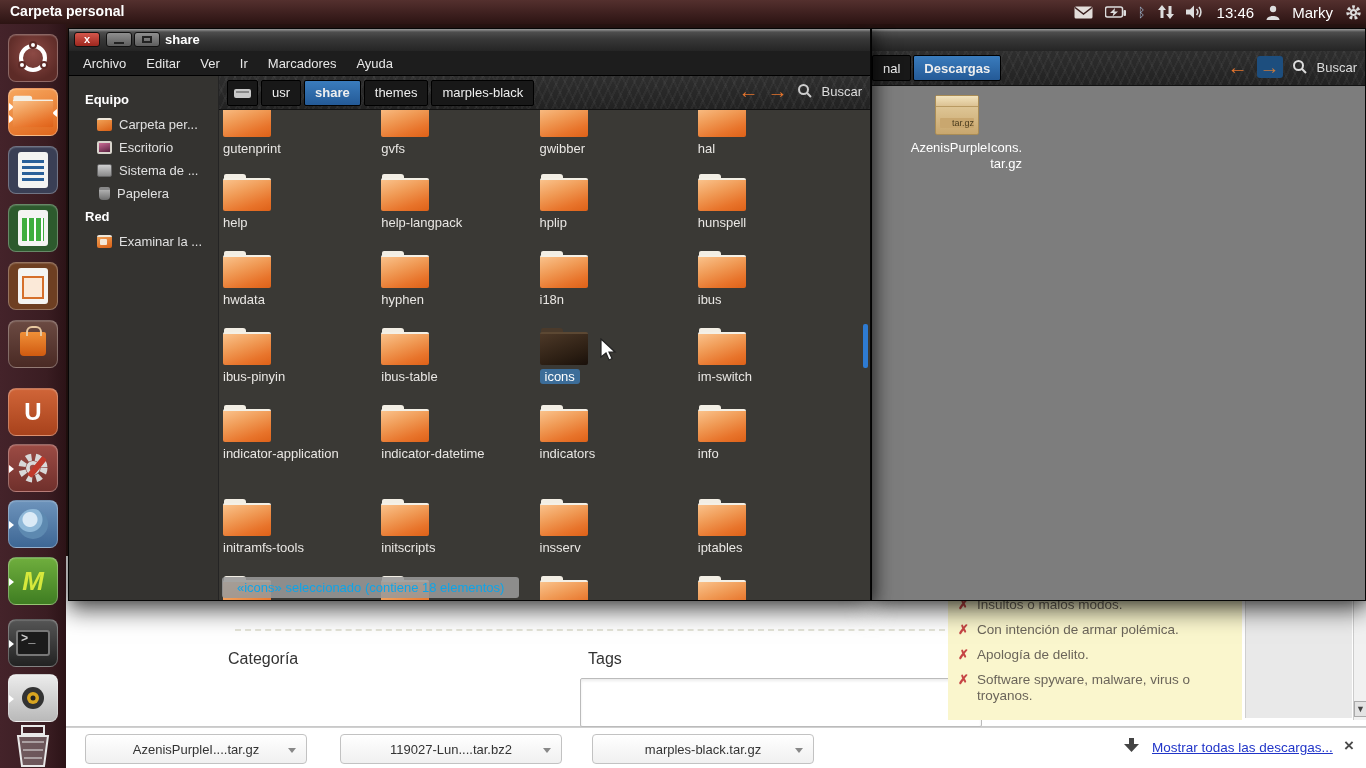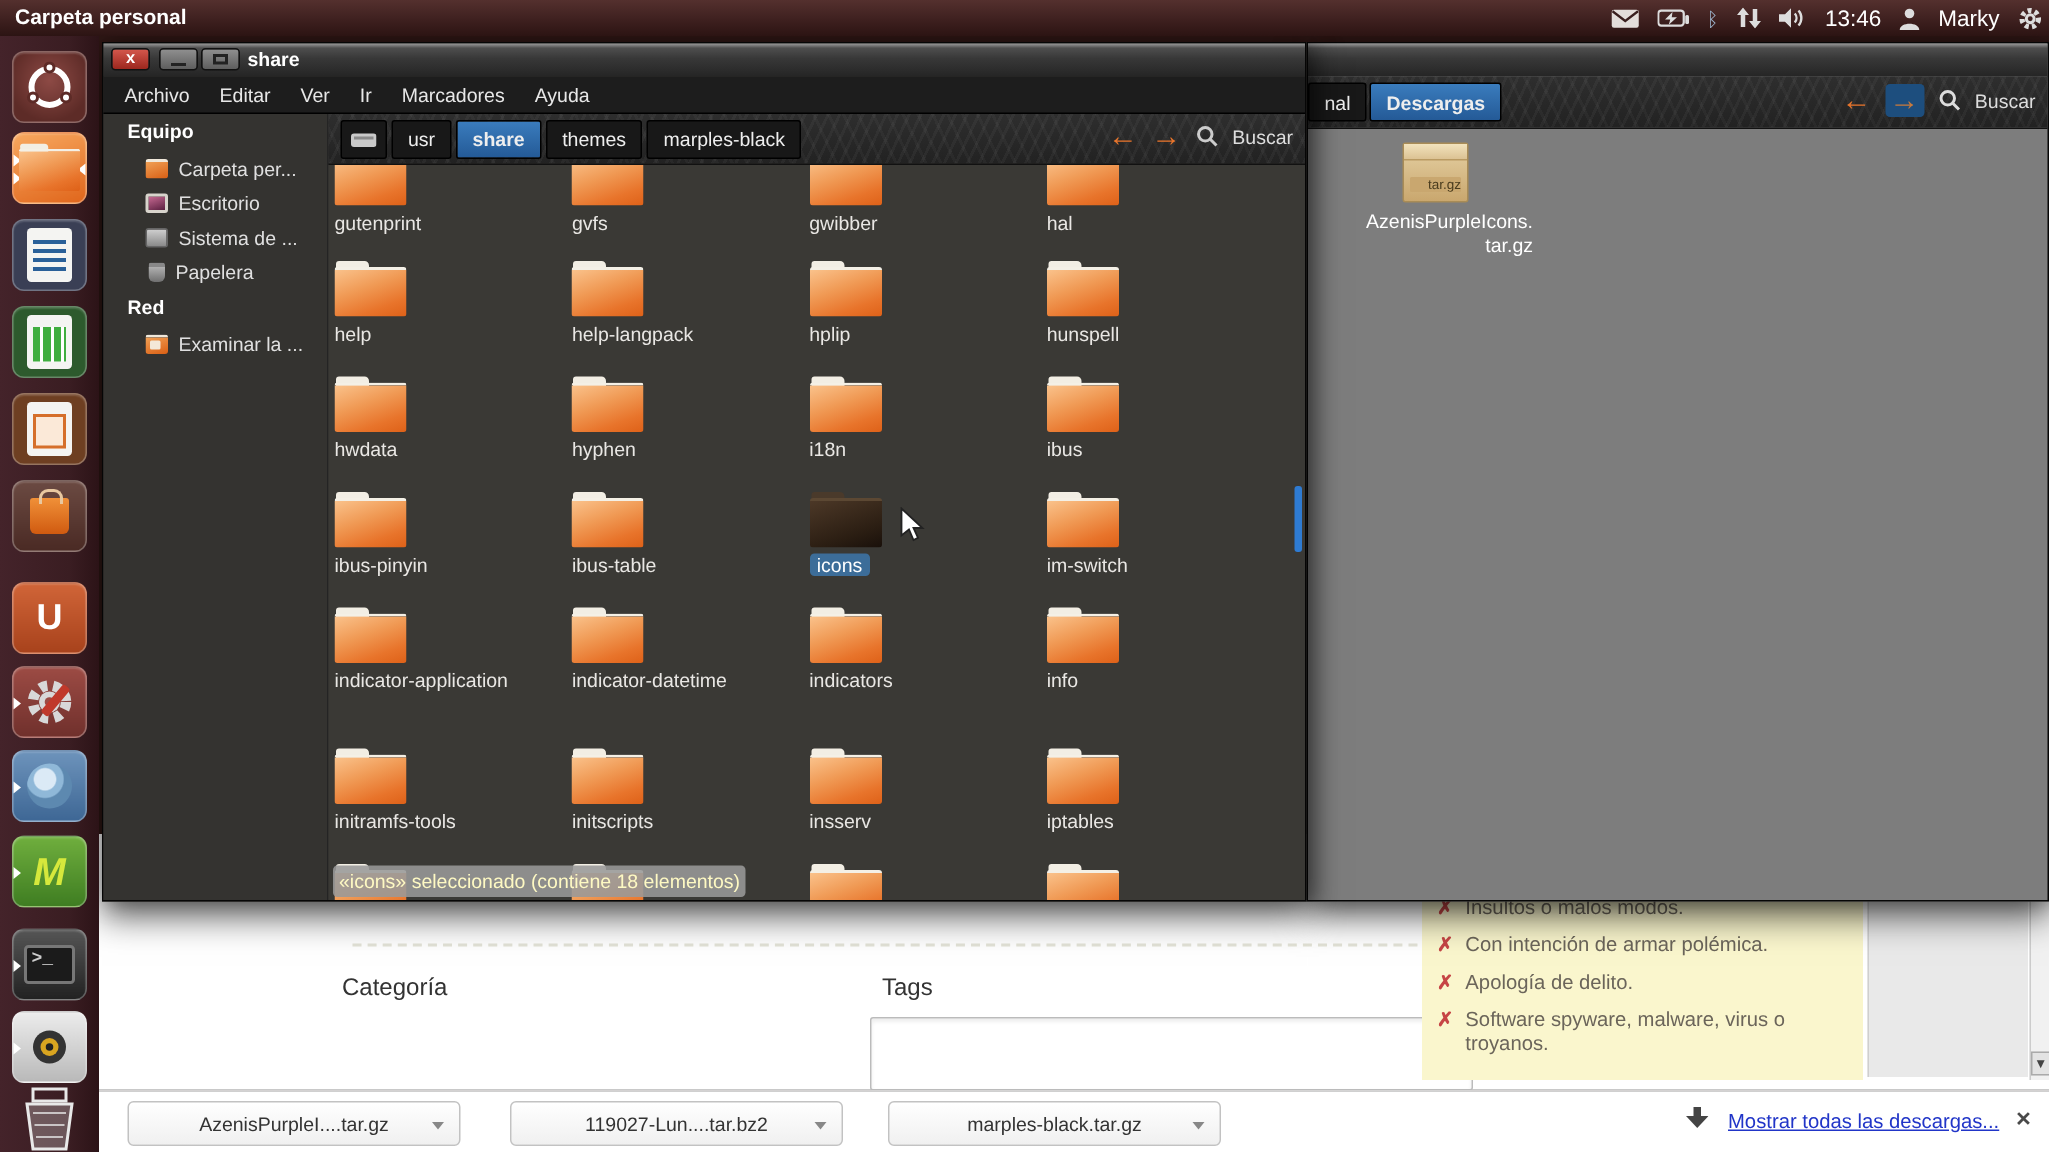--- a/index.html
+++ b/index.html
@@ -135,21 +135,21 @@
   .nav-arrow { font-size:20px; font-weight:bold; color:#e8752c; line-height:22px; }
   .nav-arrow.boxed { background:#1d4e7e; border-radius:3px; padding:0 3px; color:#c77a3e; }
   .search-lab { font-size:13px; color:#ddd; }
 
   
   #fm { left:68px; top:28px; width:803px; height:573px; background:#3a3935; z-index:30; }
   #fm-menubar { position:relative; height:25px; background:#1d1d1d;
     border-bottom:1px solid #000; display:flex; align-items:center; padding-left:4px; }
   .menu-item { color:#e8e8e8; font-size:13px; padding:0 10px; }
   #fm-sidebar { position:absolute; left:0; top:47px; width:150px; bottom:0;
-    background:#343330; border-right:1px solid #242424; padding-top:0; }
+    background:#343330; border-right:1px solid #242424; padding-top:12px; }
   .sb-header { font-size:13px; font-weight:bold; color:#fff; padding:4px 0 6px 16px; }
   .sb-item { display:flex; align-items:center; gap:7px; padding:4px 0 4px 28px;
     color:#e0e0e0; font-size:13px; white-space:nowrap; }
   .sb-ic { width:15px; height:13px; border-radius:2px; flex:0 0 auto; }
   .ic-homefolder { background:linear-gradient(160deg,#f0a055,#d95f14); border-top:2px solid #f0e8da; }
   .ic-desktop { background:linear-gradient(160deg,#c86a93,#5a2040); border:2px solid #d8d4cc; }
   .ic-drive { background:linear-gradient(180deg,#cfcfcf,#8a8a8a); border:1px solid #666; }
   .ic-trash { background:linear-gradient(180deg,#b0b0b0,#6f6f6f); border-radius:2px 2px 4px 4px;
     border-top:3px solid #888; width:11px; margin-left:2px; }
   .ic-netfolder { background:linear-gradient(160deg,#f0a055,#d95f14); border-top:2px solid #f0e8da;
@@ -172,21 +172,21 @@
     background:linear-gradient(160deg,#fac28b 0%,#f09a55 40%,#e8742b 75%,#de6118 100%);
     border-top:2px solid #f4f0e6; }
   .cell.selected .ftab { background:#4a3a2b; }
   .cell.selected .fbody { background:linear-gradient(160deg,#4c3827,#2a1d12 70%,#19100a);
     border-top-color:#5c4833; }
   .flabel { margin-top:3px; font-size:13px; color:#e9e7e4; text-align:center;
     max-width:132px; line-height:15px; }
   .cell.selected .flabel { background:#3c6d99; color:#fff; border-radius:3px; padding:0 5px; }
   .flabel:empty { display:none; }
   #fm-status { position:absolute; left:3px; bottom:2px; background:rgba(152,152,152,.88);
-    color:#fef9c3; font-size:13px; padding:3px 4px; border-radius:3px; }
+    color:#0ea5e9; font-size:13px; padding:3px 15px; border-radius:3px; }
   #fm-thumb { position:absolute; right:2px; top:214px; width:5px; height:44px;
     background:#2e7bd2; border-radius:2px; }
 
   
   #dl { left:871px; top:28px; width:495px; height:573px; background:#7d7d7d; z-index:20; }
   #dl-toolbar { position:relative; height:35px; border-bottom:1px solid #111;
     display:flex; align-items:center; padding-left:0; gap:2px; }
   #dl-controls { position:absolute; right:8px; top:5px; display:flex; align-items:center; gap:9px; }
   #dl-file { position:absolute; left:20px; top:66px; width:130px; text-align:right; }
   .targz-ic { width:44px; height:40px; margin:0 auto; position:relative;

